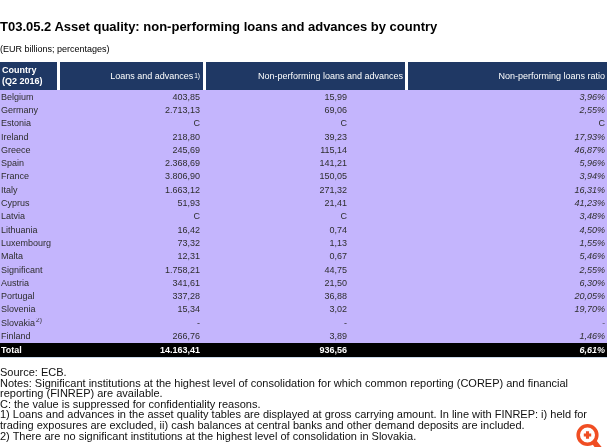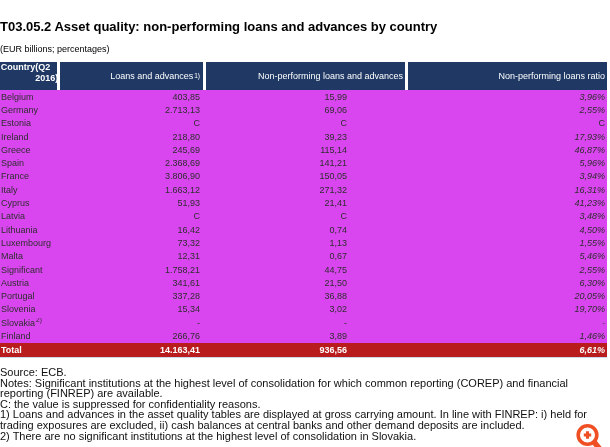--- a/index.html
+++ b/index.html
@@ -16,41 +16,41 @@
   }
   .table{position:absolute;top:46px;left:0;width:607px;border-bottom:1px solid #c9d8ea;}
   .thead{
     display:grid;grid-template-columns:57px 143px 199px 199px;column-gap:3px;
     height:28px;background:#fff;
   }
   .th{
     background:#1f3864;color:#fff;font-size:9px;display:flex;align-items:center;
     overflow:hidden;
   }
-  .th.c1{flex-direction:row;align-items:flex-start;justify-content:center;
+  .th.c1{flex-direction:column;align-items:flex-start;justify-content:center;
     font-weight:bold;padding-left:2px;line-height:11px;}
   .th.c2,.th.c3,.th.c4{justify-content:flex-end;white-space:nowrap;}
   .th.c2{padding-right:3px;}
   .th.c3{padding-right:2px;}
   .th.c4{padding-right:2px;}
   sup{font-size:6.5px;line-height:0;margin-left:1px;}
-  .tbody{background:#d946ef;}
+  .tbody{background:#c4b5fd;}
   .trow{
     display:grid;grid-template-columns:57px 143px 199px 199px;column-gap:3px;
     height:13.3px;align-items:center;font-size:9px;color:#2e2e2e;
   }
   .td{overflow:hidden;white-space:nowrap;}
   .td.c1{padding-left:1px;}
   .td.c2{text-align:right;padding-right:3px;}
   .td.c3{text-align:right;padding-right:58px;}
   .td.c4{text-align:right;padding-right:2px;}
   .td.c4.it{font-style:italic;}
   .ttotal{
     display:grid;grid-template-columns:57px 143px 199px 199px;column-gap:3px;
-    height:14px;align-items:center;font-size:9px;background:#b91c1c;color:#fff;
+    height:14px;align-items:center;font-size:9px;background:#000000;color:#fff;
     font-weight:bold;
   }
   .notes{position:absolute;top:351px;left:0;width:605px;}
   .note{
     margin:0;font-size:11px;line-height:10.6px;color:#101010;
   }
   .zoom-btn{
     position:absolute;left:574px;top:404px;width:32px;height:38px;
     background:transparent;border:none;padding:0;cursor:pointer;color:#f04e23;
   }

